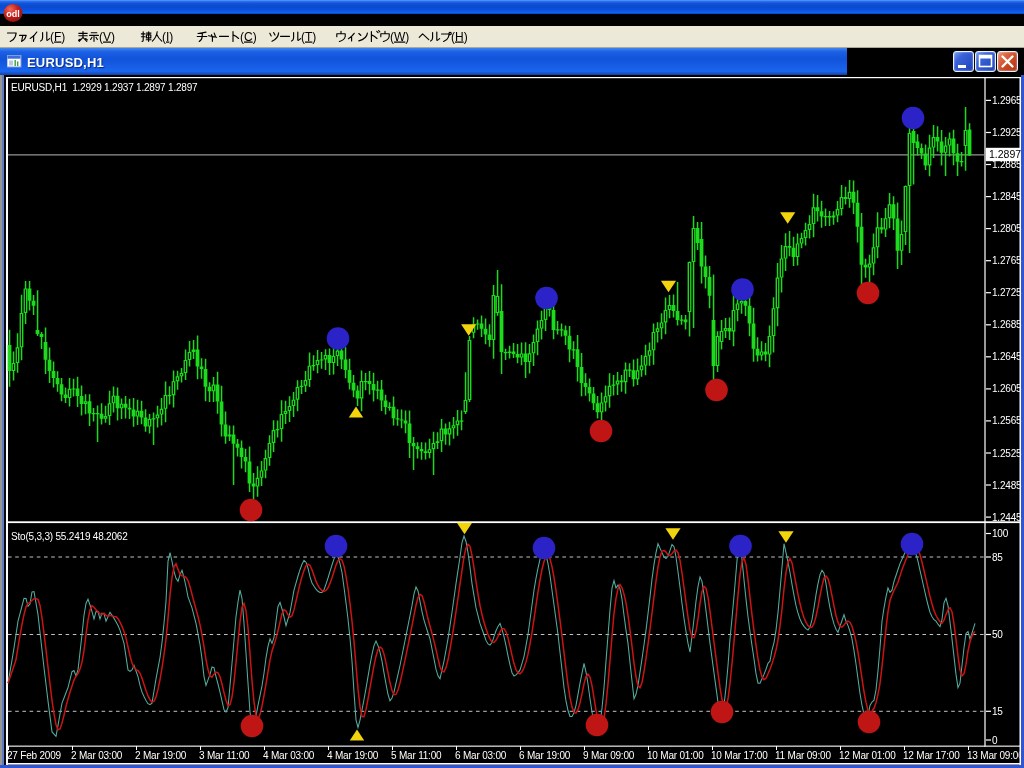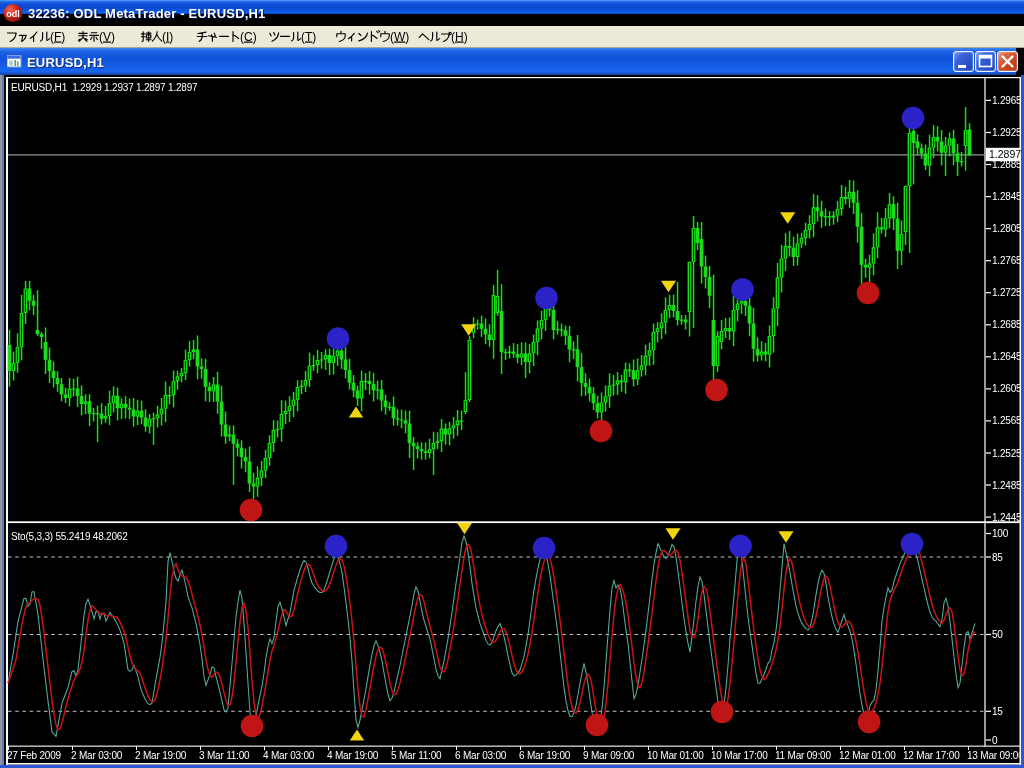--- a/index.html
+++ b/index.html
@@ -1,20 +1,20 @@
 <!DOCTYPE html>
 <html><head><meta charset="utf-8"><style>
 *{margin:0;padding:0;box-sizing:border-box}
 body{width:1024px;height:768px;overflow:hidden;background:#000;font-family:"Liberation Sans",sans-serif;position:relative}
 .ax{font:10px "Liberation Sans";fill:#fff;letter-spacing:-0.2px}
 #titlebar{position:absolute;left:0;top:0;width:1024px;height:14px;
 background:linear-gradient(180deg,#59a2ff 0%,#2a6ded 10%,#0f51d8 26%,#0c49cd 52%,#0b55e4 78%,#0d63f2 90%,#0940af 100%);}
 #titlebar .t{position:absolute;left:28px;top:5.5px;color:#fff;font-weight:bold;font-size:13px;letter-spacing:0.2px;text-shadow:1px 1px 1px #00115e}
 #menubar{position:absolute;left:0;top:26px;width:1024px;height:22px;background:#ece9d8;border-bottom:1px solid #aca899}
-#childbar{position:absolute;left:0;top:48px;width:1016px;height:27px;
+#childbar{position:absolute;left:0;top:48px;width:847px;height:27px;
 background:linear-gradient(180deg,#3f86f2 0%,#1c60e4 14%,#1153da 40%,#175ee6 70%,#1a66f0 86%,#16409f 100%);}
 #childbar .t{position:absolute;left:27px;top:6.5px;color:#fff;font-weight:bold;font-size:13px;letter-spacing:0.2px;text-shadow:1px 1px 1px #0a2a7a}
 .wbtn{position:absolute;top:51px;width:21px;height:21px;border-radius:3px;border:1px solid #eaf3ff;
 background:linear-gradient(135deg,#7a9df2 0%,#3b63d8 30%,#2a50c8 70%,#1e3fae 100%);box-shadow:inset 0 0 2px #bcd2ff}
 #closebtn{background:linear-gradient(135deg,#f0a080 0%,#df6a44 25%,#cc451d 60%,#b33312 100%)}
 .wbtn svg{position:absolute;left:0;top:0}
 </style></head><body>
 <svg width="1024" height="768" viewBox="0 0 1024 768" style="position:absolute;left:0;top:0">
 <defs>
       <clipPath id="tclip">
@@ -164,21 +164,20 @@
 <defs>
         <radialGradient id="odl" cx="0.35" cy="0.3" r="0.9">
           <stop offset="0" stop-color="#f26a5a"></stop>
           <stop offset="0.45" stop-color="#c41e18"></stop>
           <stop offset="1" stop-color="#7e0d0d"></stop>
         </radialGradient>
       </defs>
 <ellipse cx="11" cy="11" rx="9.5" ry="9" fill="url(#odl)"></ellipse>
 <text x="11" y="14.5" text-anchor="middle" font-size="9" font-weight="bold" fill="#fff" font-family="Liberation Sans">odl</text>
 </svg>
-<div class="t">32236: ODL MetaTrader - EURUSD,H1</div>
 </div>
 <div id="menubar">
     <svg style="position:absolute;left:6px;top:3px" width="66" height="16" viewBox="0 0 66 16">
       <g transform="translate(0,1.5)">
         <path d="M1.5 2.5H10.2L9.3 6Q8 9.5 4.2 11" fill="none" stroke="#000" stroke-width="1.15" stroke-linecap="round" stroke-linejoin="round"></path>
       </g>
       <g transform="translate(11,1.5)">
         <path d="M2.5 4.8H9.2L8.2 7.6Q7 9.6 5.2 10.6M5.8 4.8 4.6 11" fill="none" stroke="#000" stroke-width="1.15" stroke-linecap="round" stroke-linejoin="round"></path>
       </g>
       <g transform="translate(22,1.5)">

